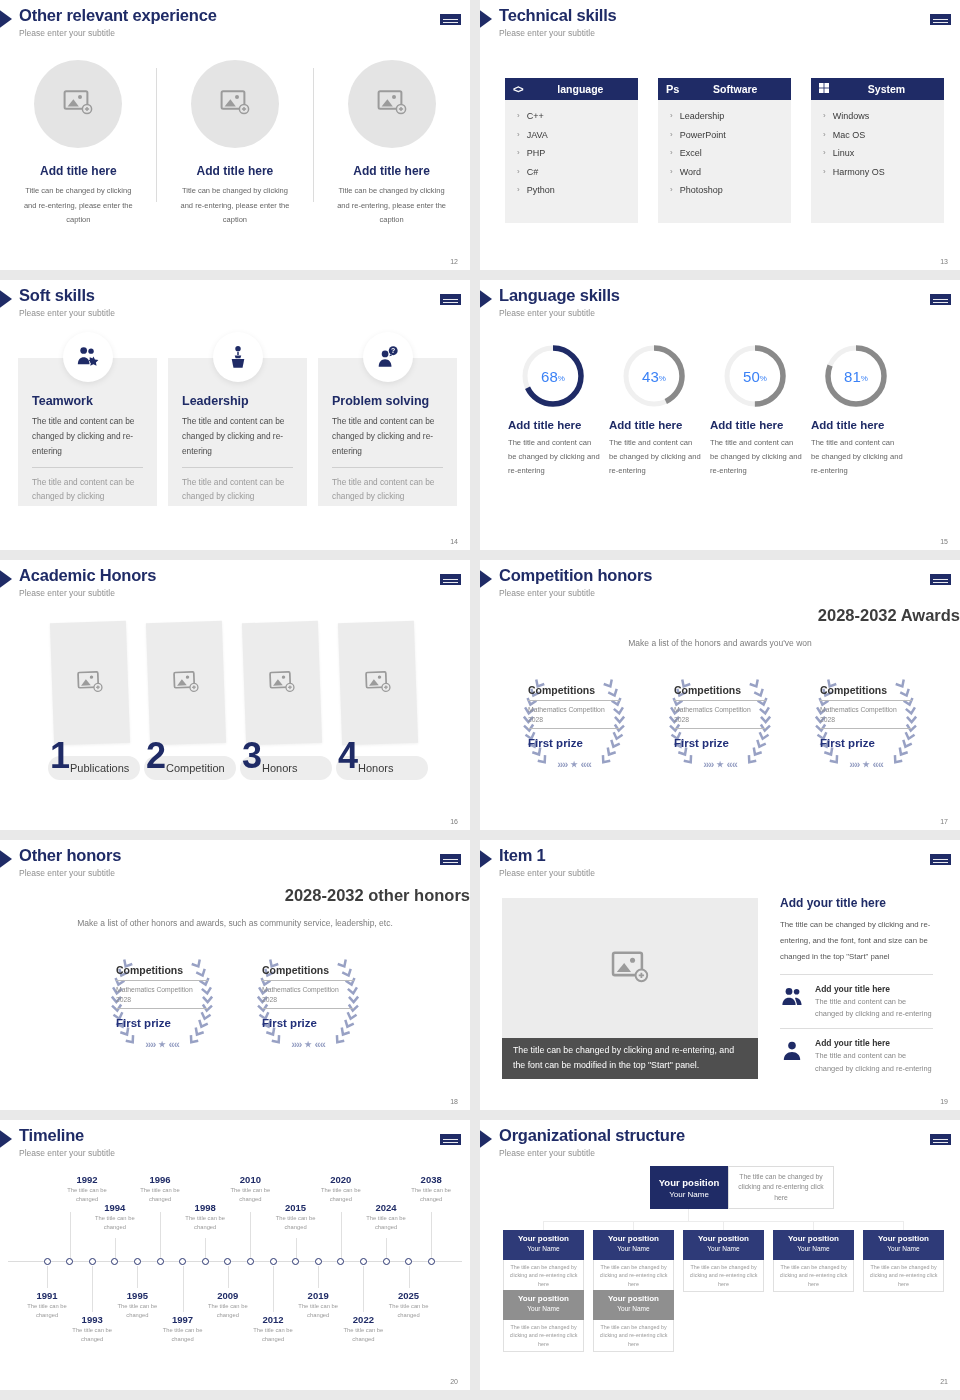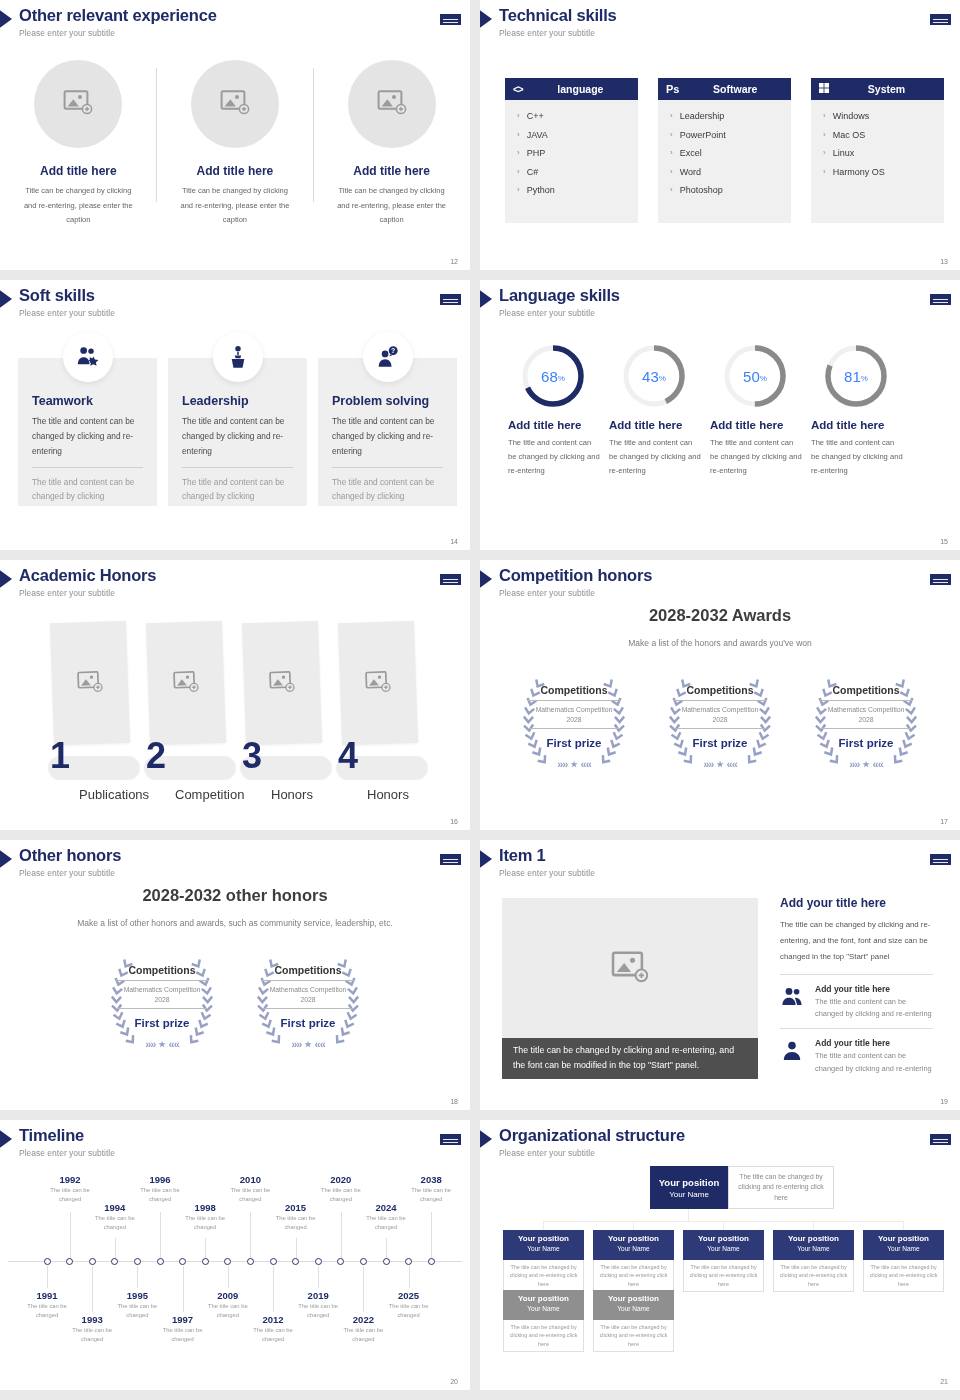--- a/index.html
+++ b/index.html
@@ -44,29 +44,29 @@
   .s4-col{width:101px;}
   .gauge{position:relative;width:64px;height:64px;margin-left:13px;}
   .gauge-val{position:absolute;inset:0;display:flex;align-items:center;justify-content:center;color:#3b82f6;font-size:15px;}
   .gauge-val .pctsign{font-size:8px;margin-top:4px;}
   .s4-t{margin-top:11px;font-size:11.5px;font-weight:bold;color:#1f2b66;}
   .s4-cap{margin-top:5px;font-size:7.6px;color:#666;line-height:1.85;width:92px;}
   
   .s5-frame{position:absolute;top:62px;width:76px;height:122px;background:#ececec;transform:rotate(-2deg);
     box-shadow:0 1px 3px rgba(0,0,0,.06);display:flex;align-items:center;justify-content:center;}
   .s5-pill{position:absolute;top:196px;width:92px;height:24px;background:#ededed;border-radius:12px;}
-  .s5-pill .plbl{position:absolute;left:31px;top:0;font-size:13px;color:#3a3a3a;line-height:24px;margin-top:27px;}
+  .s5-pill .plbl{position:absolute;left:22px;top:0;font-size:11px;color:#3a3a3a;line-height:24px;}
   .s5-num{position:absolute;top:178px;font-size:36px;font-weight:bold;color:#1f2b66;line-height:1;}
   
-  .center-head{position:absolute;top:46px;width:100%;text-align:center;font-size:16.5px;font-weight:bold;color:#3d3d3d;}
+  .center-head{position:absolute;top:46px;width:100%;text-align:right;font-size:16.5px;font-weight:bold;color:#3d3d3d;}
   .center-sub{position:absolute;top:78px;width:100%;text-align:center;font-size:8.5px;color:#7d7d7d;}
   .badges-row{position:absolute;top:116px;left:0;right:0;display:flex;justify-content:center;gap:24px;}
   .badge{position:relative;width:122px;height:96px;}
   .wreath-svg{position:absolute;left:0;top:0;}
-  .badge-inner{position:absolute;left:15px;right:15px;top:8px;text-align:center;}
+  .badge-inner{position:absolute;left:15px;right:15px;top:8px;text-align:left;}
   .badge-top{font-size:10.5px;font-weight:bold;color:#333;padding-bottom:4px;border-bottom:1px solid #bbb;}
   .badge-mid{margin-top:4px;font-size:6.8px;color:#8b8b8b;line-height:1.5;padding-bottom:3px;border-bottom:1px solid #bbb;}
   .badge-bot{margin-top:8px;font-size:11.5px;font-weight:bold;color:#22307a;}
   .badge-chev{position:absolute;bottom:2px;width:100%;text-align:center;color:#98a1c4;font-size:11px;font-weight:bold;letter-spacing:-1px;}
   .badge-chev .b-star{font-size:8px;letter-spacing:0;margin:0 3px;vertical-align:1px;}
   
   .s8-img{position:absolute;left:22px;top:58px;width:256px;height:140px;background:#ececec;display:flex;align-items:center;justify-content:center;}
   .s8-capbar{position:absolute;left:22px;top:198px;width:256px;height:41px;background:#4f4f4f;color:#fff;
     font-size:8.8px;line-height:1.75;padding:5px 11px;box-sizing:border-box;}
   .s8-right{position:absolute;left:300px;top:56px;width:153px;}
@@ -686,21 +686,21 @@
     <div class="tl-line"></div>
     <div id="tl-nodes">
         <div class="tl-stem" style="left: 47px; top: 146px; height: 22px;"></div>
         <div class="tl-node" style="left: 43.5px;"></div>
         <div class="tl-lab" style="left: 24px; top: 170px;">
           <div class="tl-year">1991</div>
           <div class="tl-cap">The title can be changed</div>
         </div>
         <div class="tl-stem" style="left: 69.6px; top: 92px; height: 46px;"></div>
         <div class="tl-node" style="left: 66.1px;"></div>
-        <div class="tl-lab" style="left: 47px; top: 54px;">
+        <div class="tl-lab" style="left: 64px; top: 54px;">
           <div class="tl-year">1992</div>
           <div class="tl-cap">The title can be changed</div>
         </div>
         <div class="tl-stem" style="left: 92.2px; top: 146px; height: 46px;"></div>
         <div class="tl-node" style="left: 88.7px;"></div>
         <div class="tl-lab" style="left: 69.2px; top: 194px;">
           <div class="tl-year">1993</div>
           <div class="tl-cap">The title can be changed</div>
         </div>
         <div class="tl-stem" style="left: 114.8px; top: 118px; height: 20px;"></div>

